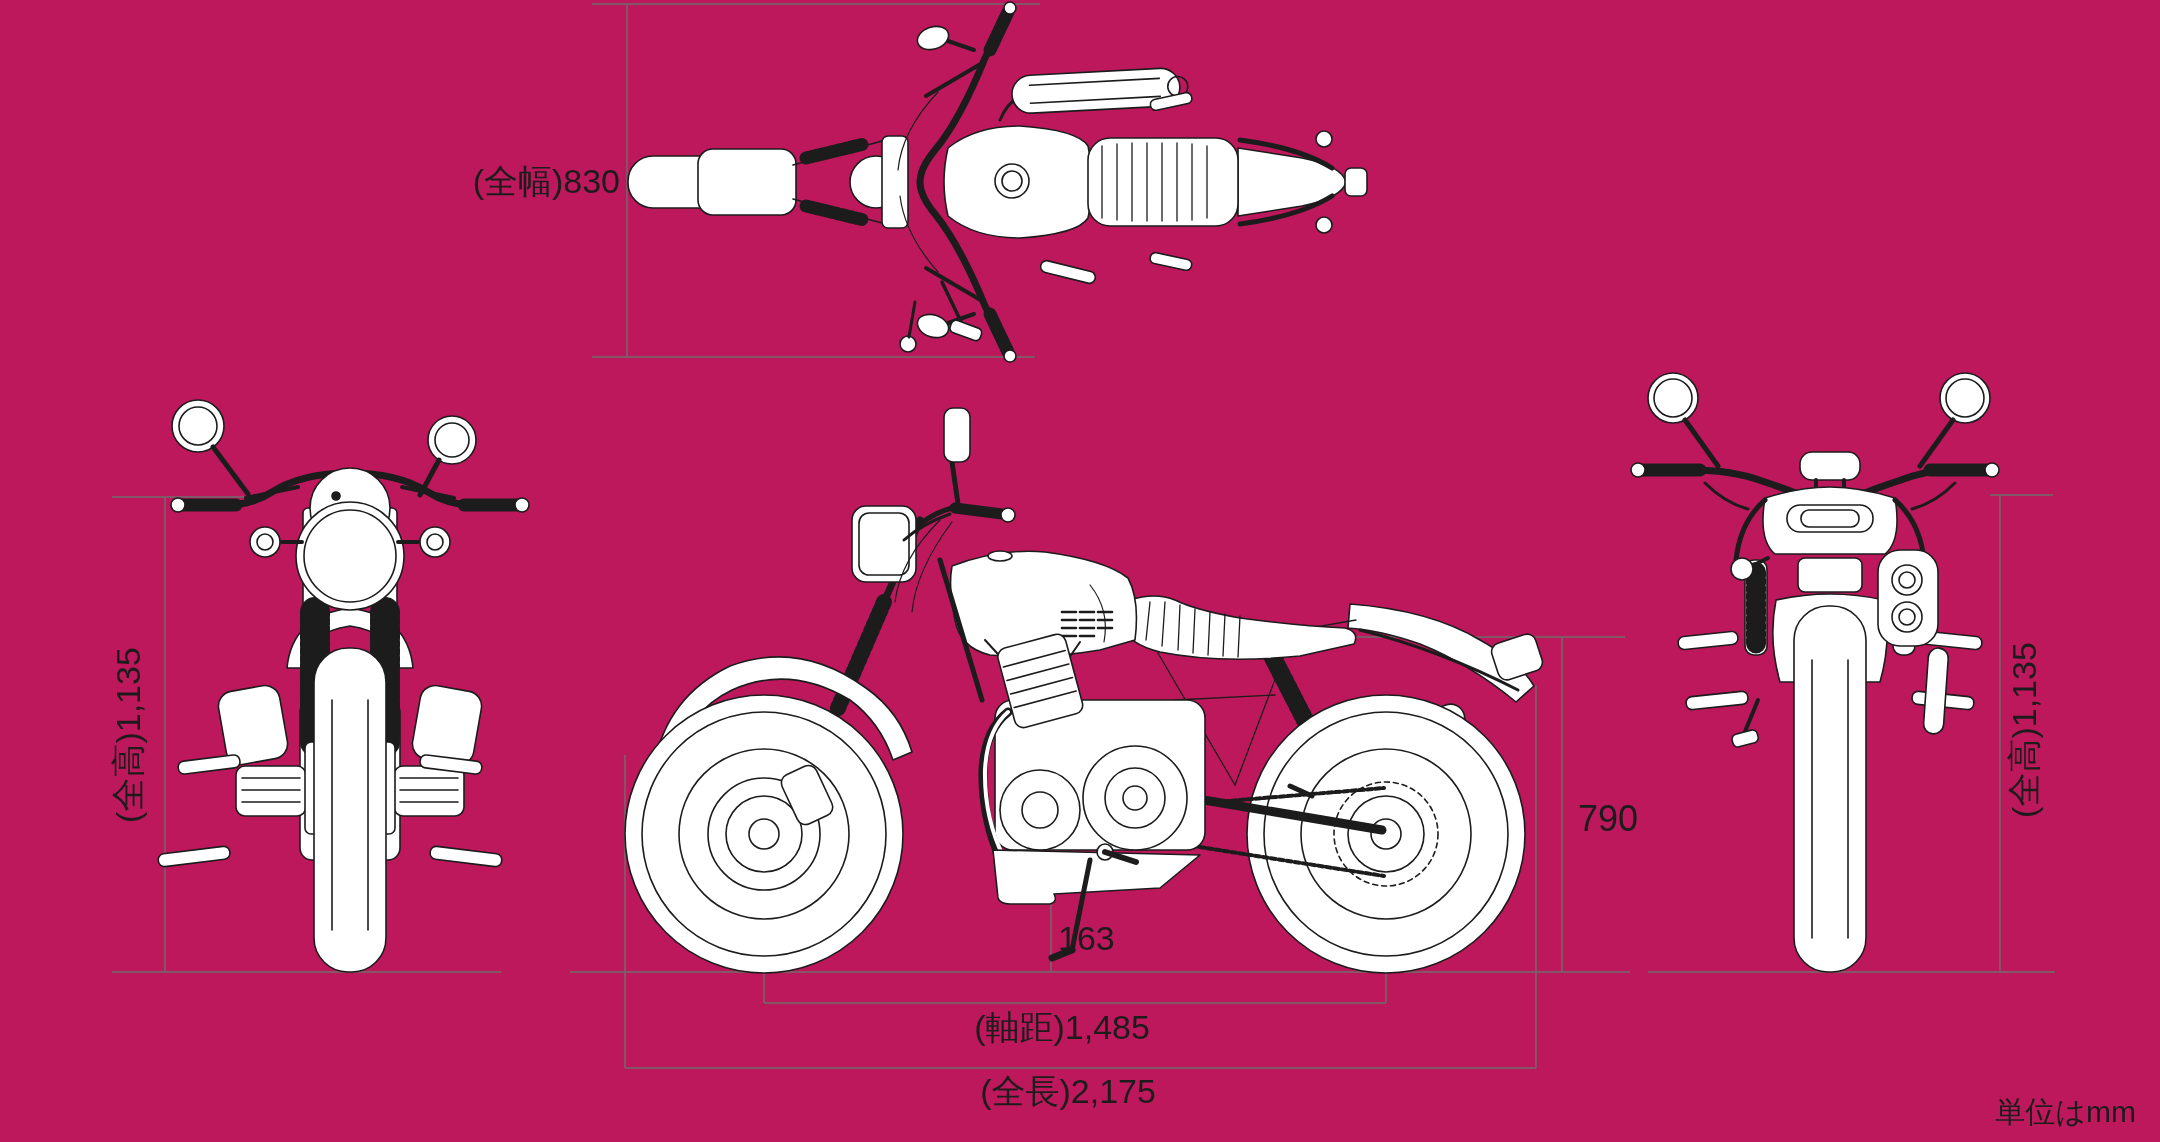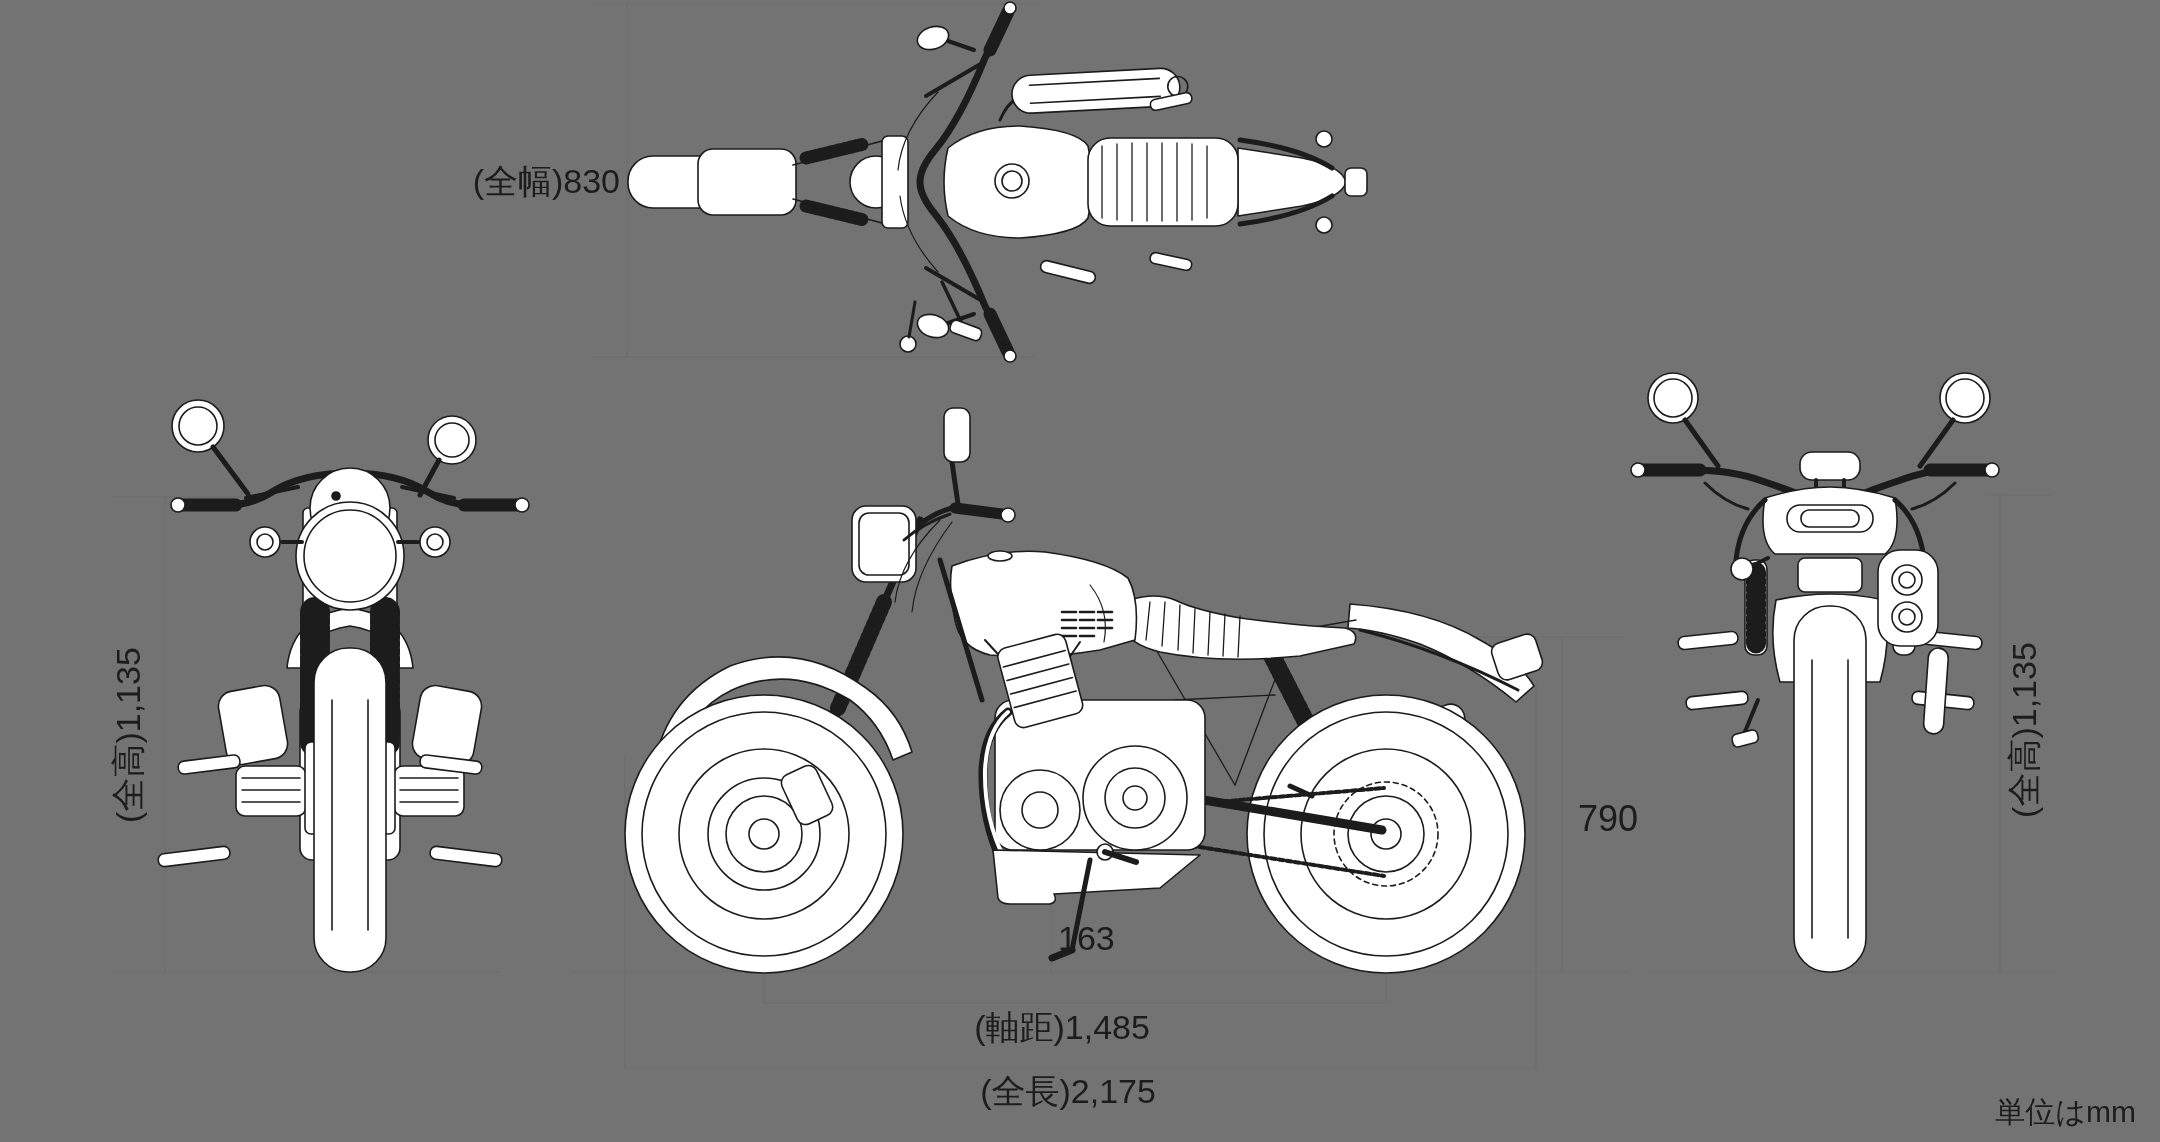--- a/index.html
+++ b/index.html
@@ -1,16 +1,16 @@
 <!DOCTYPE html>
 <html><head>
 <meta charset="utf-8">
 <style>
   html,body{margin:0;padding:0;background:#ffffff;}
-  #stage{position:relative;width:2160px;height:1142px;background:#737373;overflow:hidden;
+  #stage{position:relative;width:2160px;height:1142px;background:#be185d;overflow:hidden;
          font-family:"Liberation Sans","DejaVu Sans",sans-serif;}
   svg{position:absolute;left:0;top:0;}
   text{font-family:"Liberation Sans","DejaVu Sans",sans-serif;fill:#1c1c1c;}
   .dim-label{font-size:34px;}
   .dim-label-big{font-size:36px;}
   .unit-label{font-size:30px;}
 </style>
 </head>
 <body>
 

